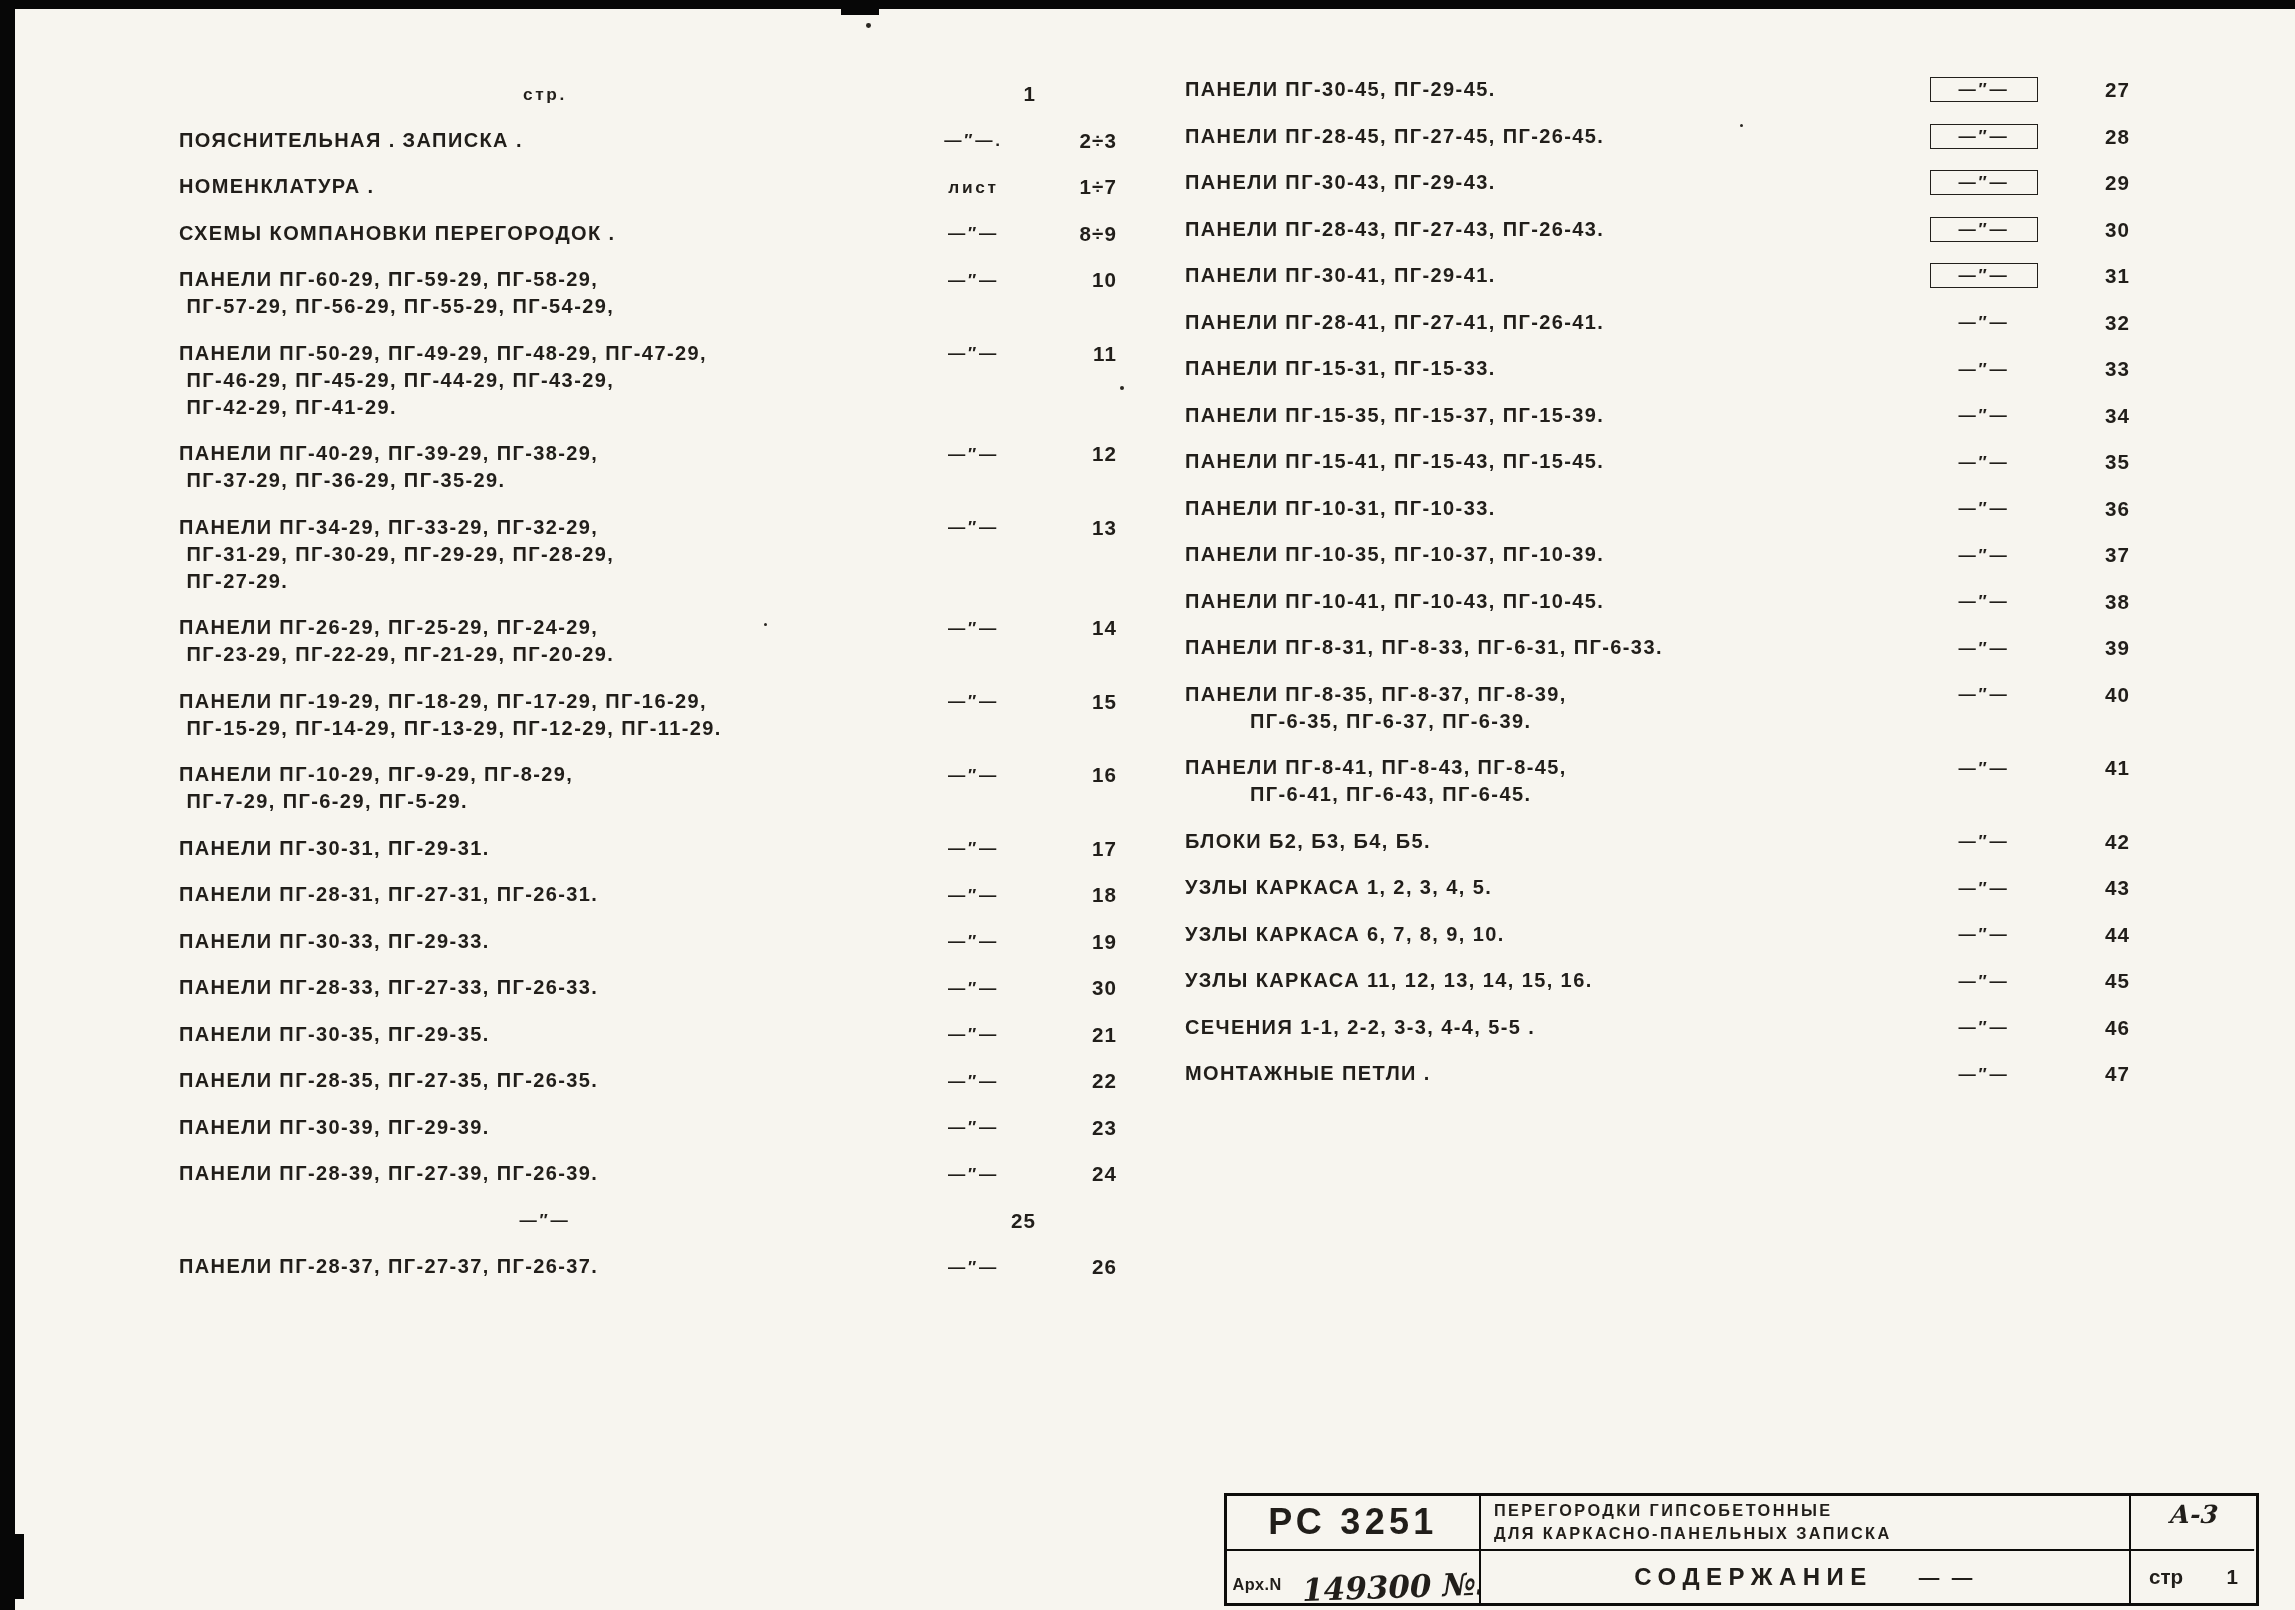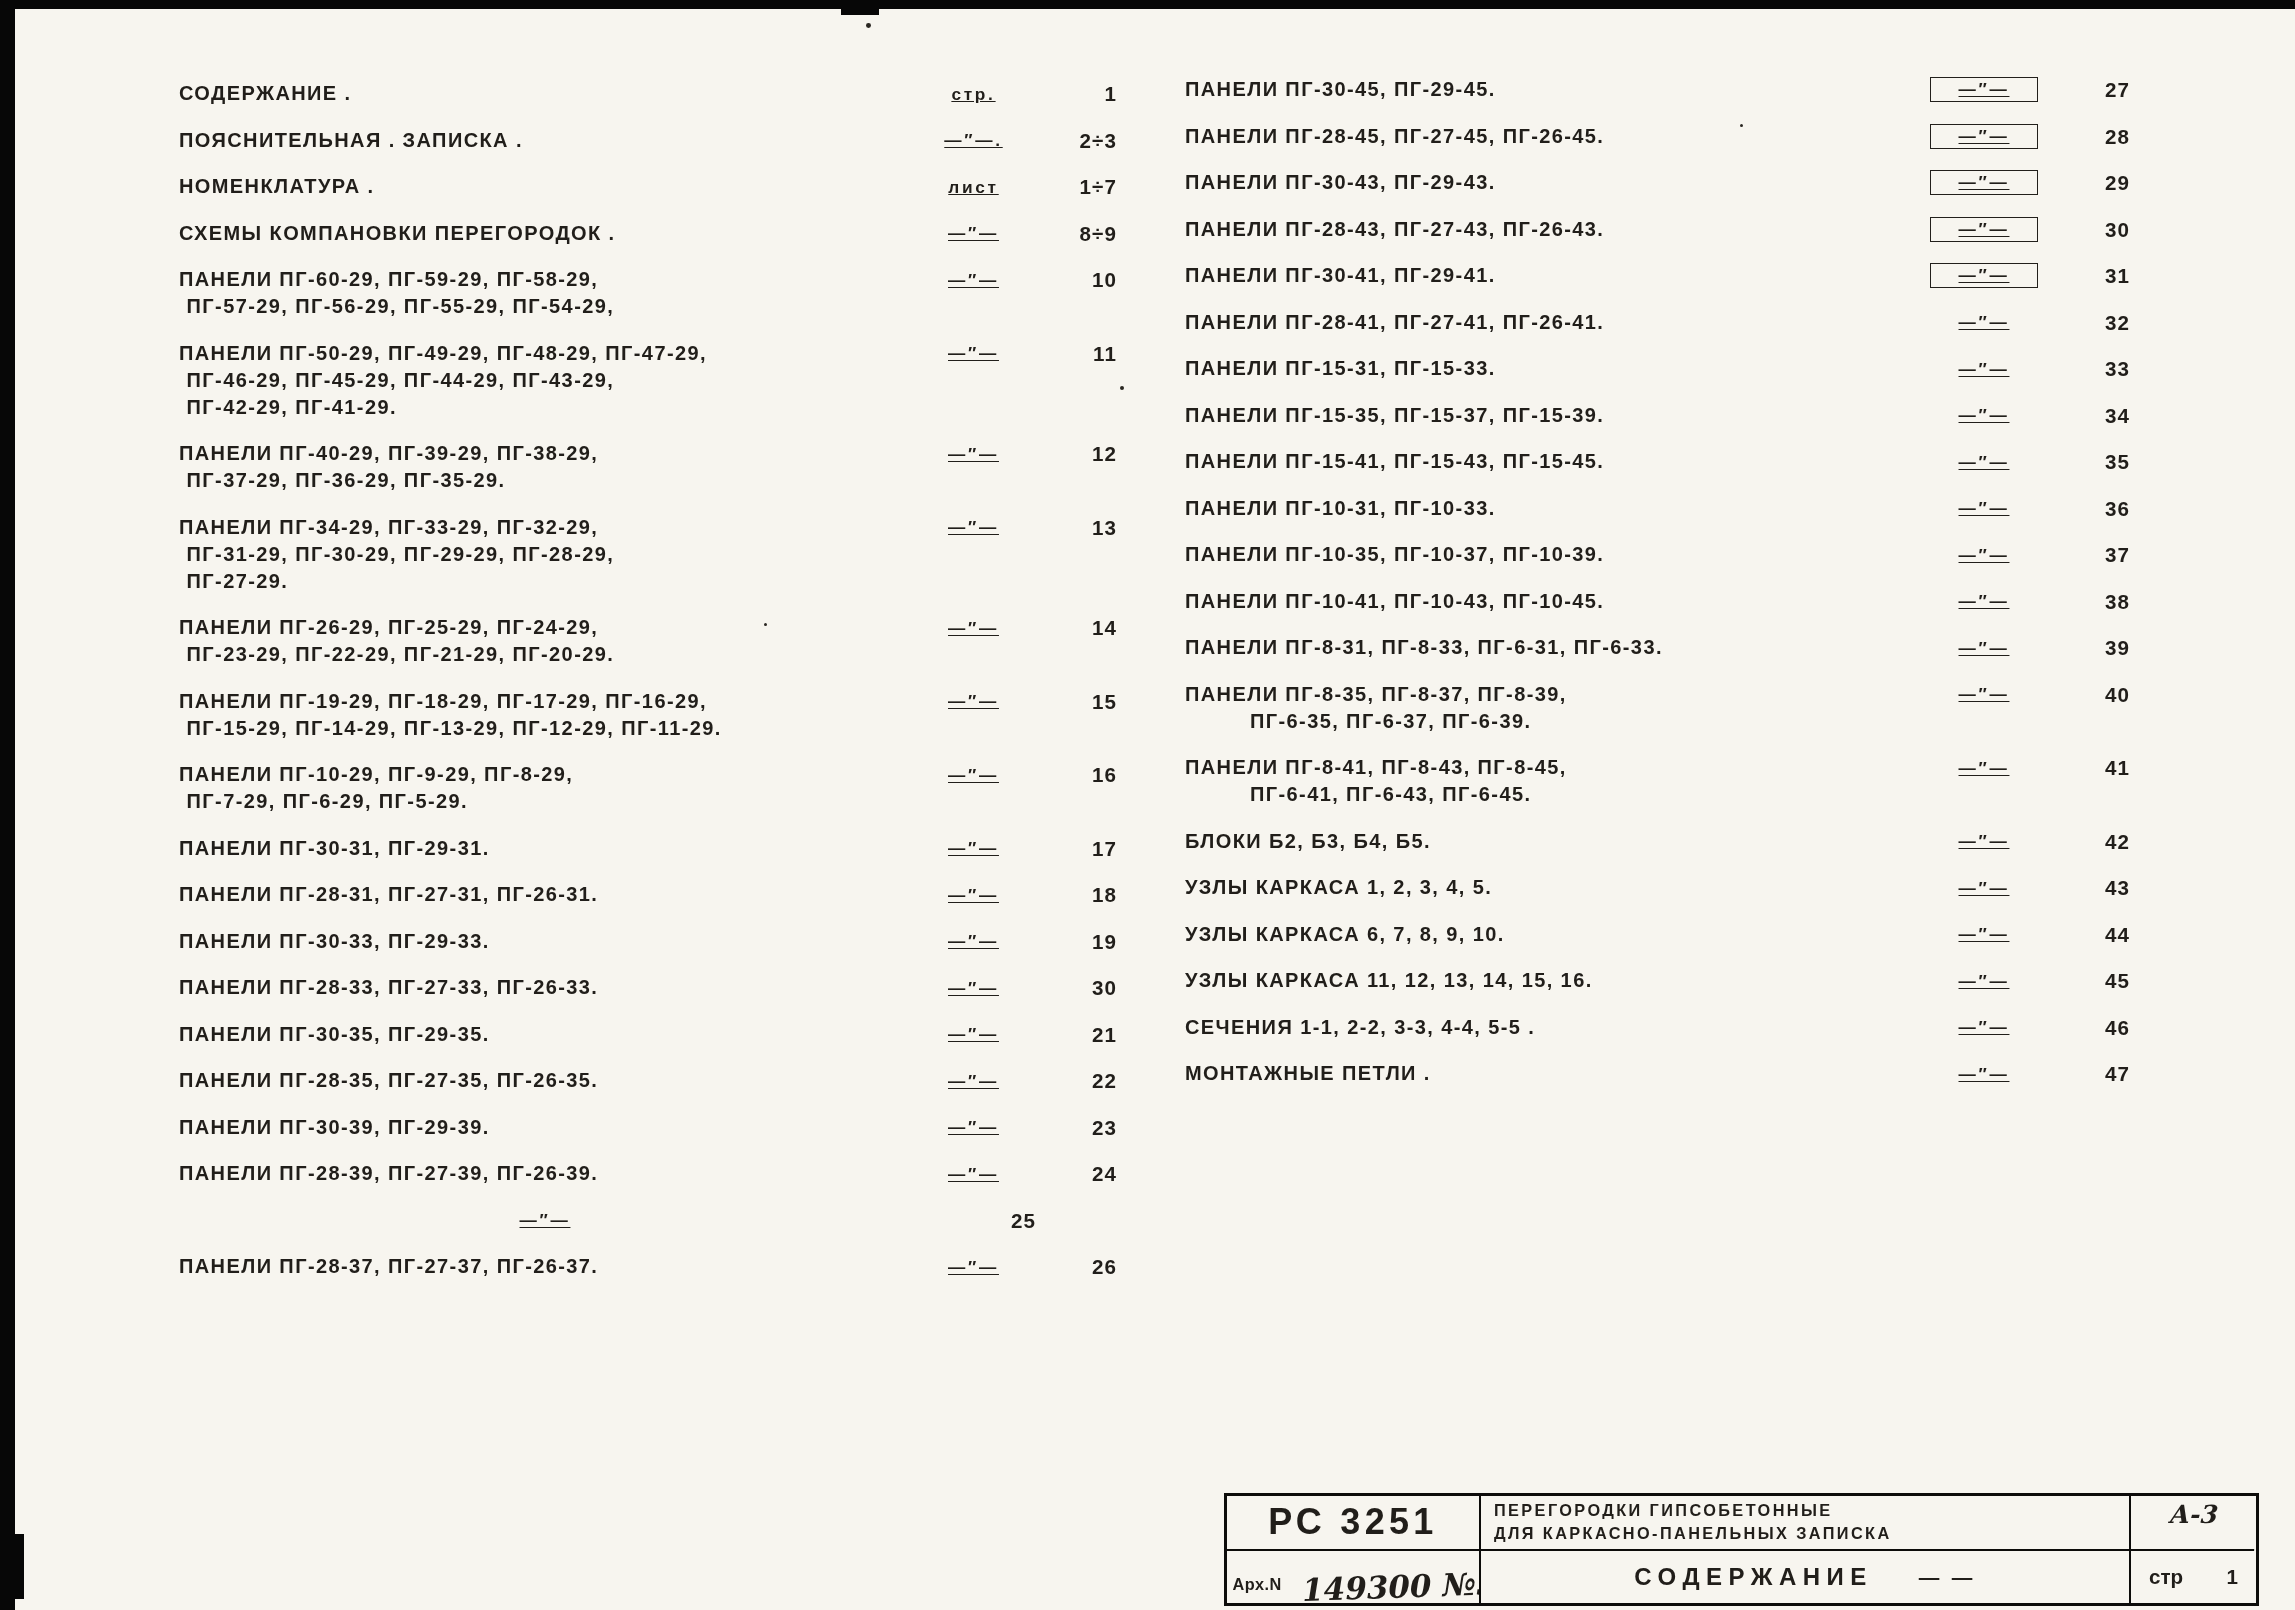--- a/index.html
+++ b/index.html
@@ -33,21 +33,21 @@
 
   .toc-line{
     font-size:20px;font-weight:bold;letter-spacing:1.4px;
     line-height:27px;white-space:nowrap;
   }
   .toc-line:not(:first-child){padding-left:7.6px;}
   #toc-right .toc-line:not(:first-child){padding-left:65px;}
 
   .toc-ref{
     font-size:17.3px;font-weight:bold;text-align:center;
-    padding-top:2.7px;letter-spacing:2.7px;line-height:22px;white-space:nowrap;text-decoration:underline;
+    padding-top:2.7px;letter-spacing:2.7px;line-height:22px;white-space:nowrap;
   }
   .toc-ref.boxed{
     border:1.6px solid #221f1b;
     margin:1.1px 11px 0 11px;
     padding:0 0 1.1px 0;
   }
   .toc-page{
     font-size:20.6px;font-weight:bold;text-align:right;
     letter-spacing:1.1px;line-height:27px;
   }
@@ -94,23 +94,20 @@
   <div class="scan-edge-top"></div>
   <div class="scan-blob-a"></div>
   <div class="scan-blob-b"></div>
   <div class="speck s1"></div>
   <div class="speck s2"></div>
   <div class="speck s3"></div>
   <div class="speck s4"></div>
 
   <div class="toc" id="toc-left">
       <div class="toc-entry">
-        <div class="toc-label">
-          <div class="toc-line">СОДЕРЖАНИЕ .</div>
-        </div>
         <div class="toc-ref">стр.</div>
         <div class="toc-page">1</div>
       </div>
       <div class="toc-entry">
         <div class="toc-label">
           <div class="toc-line">ПОЯСНИТЕЛЬНАЯ . ЗАПИСКА .</div>
         </div>
         <div class="toc-ref">—″—.</div>
         <div class="toc-page">2÷3</div>
       </div>

